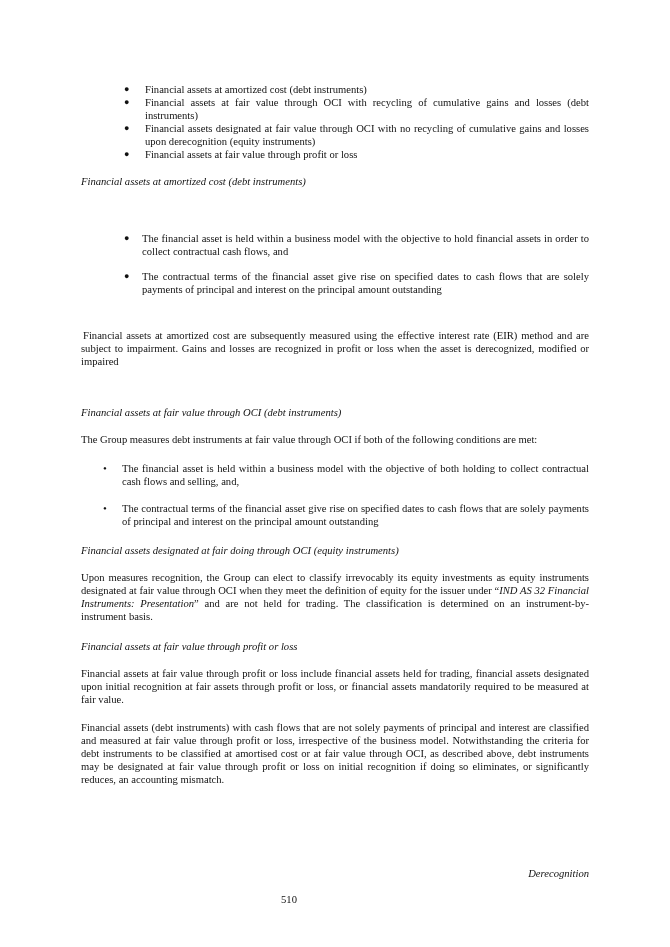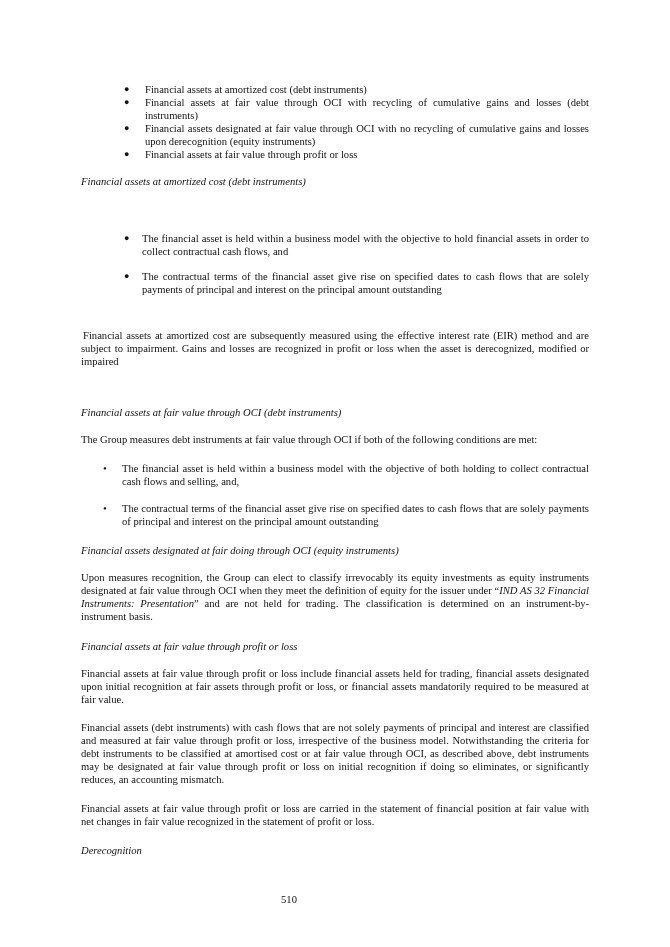--- a/index.html
+++ b/index.html
@@ -68,18 +68,17 @@
   </ul>
 
   <p class="blk h" style="top:544px;">Financial assets designated at fair doing through OCI (equity instruments)</p>
   <p class="blk" style="top:571px;">
     <span>Upon measures recognition, the Group can elect to classify irrevocably its equity investments as equity instruments designated at fair value through OCI when they meet the definition of equity for the issuer under “</span><em>IND AS 32 Financial Instruments: Presentation</em><span>” and are not held for trading. The classification is determined on an instrument-by-instrument basis.</span>
   </p>
 
   <p class="blk h" style="top:640px;">Financial assets at fair value through profit or loss</p>
   <p class="blk" style="top:667px;">Financial assets at fair value through profit or loss include financial assets held for trading, financial assets designated upon initial recognition at fair assets through profit or loss, or financial assets mandatorily required to be measured at fair value.</p>
   <p class="blk" style="top:721px;">Financial assets (debt instruments) with cash flows that are not solely payments of principal and interest are classified and measured at fair value through profit or loss, irrespective of the business model. Notwithstanding the criteria for debt instruments to be classified at amortised cost or at fair value through OCI, as described above, debt instruments may be designated at fair value through profit or loss on initial recognition if doing so eliminates, or significantly reduces, an accounting mismatch.</p>
-  <p class="blk" style="top:802px;">Financial assets at fair value through profit or loss are carried in the statement of financial position at fair value with net changes in fair value recognized in the statement of profit or loss.</p>
 
-  <p class="blk h" style="top:844px;">Derecognition</p>
+  <p class="blk h" style="top:867px;text-align:right;">Derecognition</p>
 
   <div class="pagenum">510</div>
 </div>
 
 </body></html>

